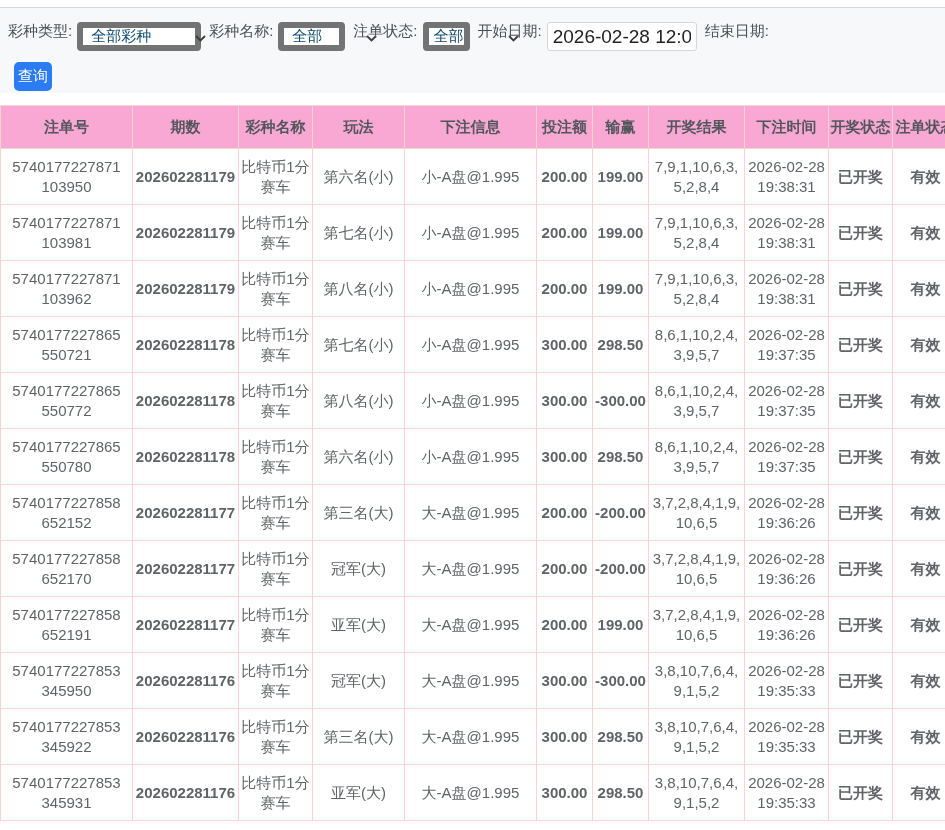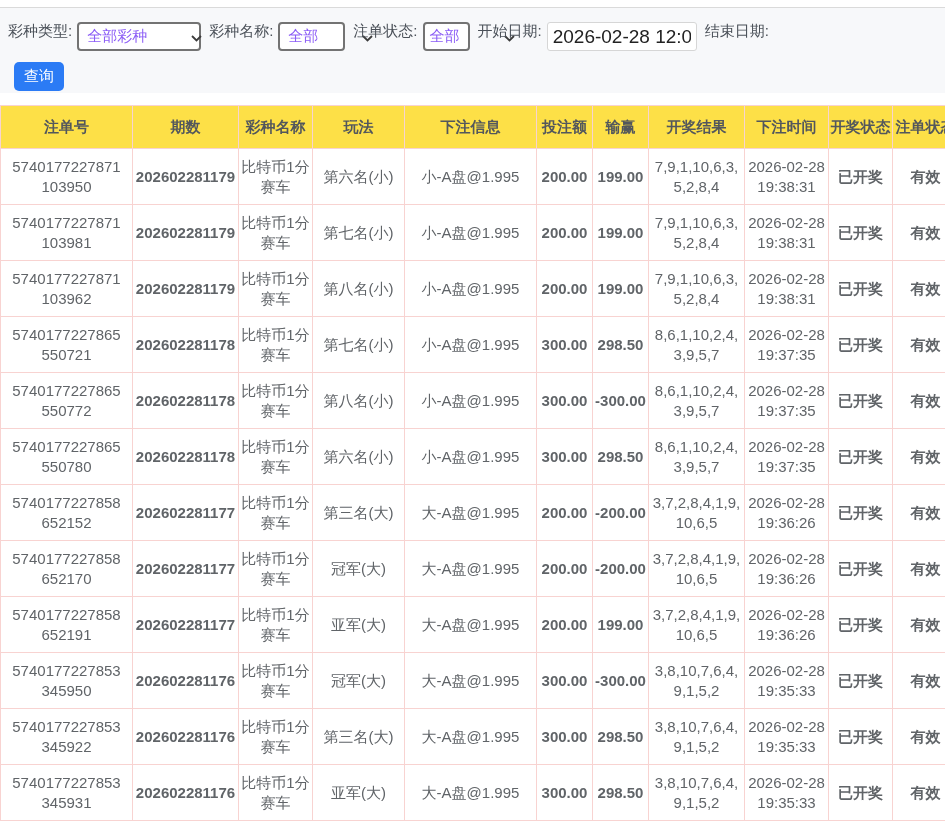--- a/index.html
+++ b/index.html
@@ -30,46 +30,46 @@
     color: #4a5058;
     margin: 0 5px 0 8px;
   }
   .filter-label:first-child { margin-left: 0; }
   .sel {
     display: inline-flex;
     align-items: center;
     justify-content: space-between;
     height: 29px;
     background: #ffffff;
-    border: 2px solid #737373;
+    border: 6px solid #737373;
     border-radius: 4px;
     padding: 0 7px 0 8px;
     font-size: 15px;
-    color: #8b5cf6;
+    color: #0c4a6e;
     cursor: default;
     gap: 40px;
   }
   .sel-lottery { width: 124px; }
   .sel-draw    { width: 67px;  }
   .sel-bet     { width: 47px; padding: 0 4px 0 5px; }
   .chev { flex: 0 0 auto; margin-left: 4px; display: inline-block; }
   .date-input {
     height: 29px;
     width: 150px;
     border: 1px solid #d6d6d6;
     border-radius: 3px;
     background: #fff;
     font-size: 19px;
     color: #222;
     padding: 0 5px;
     font-family: "Liberation Sans", "DejaVu Sans", sans-serif;
   }
   .button-row { margin: 10px 0 0 6px; }
   .query-btn {
-    width: 50px; height: 29px;
+    width: 38px; height: 29px;
     background: #2b7bf5;
     color: #fff;
     border: none;
     border-radius: 5px;
     font-size: 15px;
     cursor: pointer;
     font-family: "Liberation Sans", "DejaVu Sans", sans-serif;
   }
 
   
@@ -83,21 +83,21 @@
     width: 958px;
     border-collapse: collapse;
   }
   th, td {
     border: 1px solid #f8d3d1;
     text-align: center;
     vertical-align: middle;
   }
   th {
     height: 43px;
-    background: #fde047;
+    background: #f9a8d4;
     font-size: 15px;
     font-weight: bold;
     color: #53575c;
     padding: 0 1px;
   }
   td {
     height: 56px;
     font-size: 15px;
     color: #606468;
     background: #ffffff;

